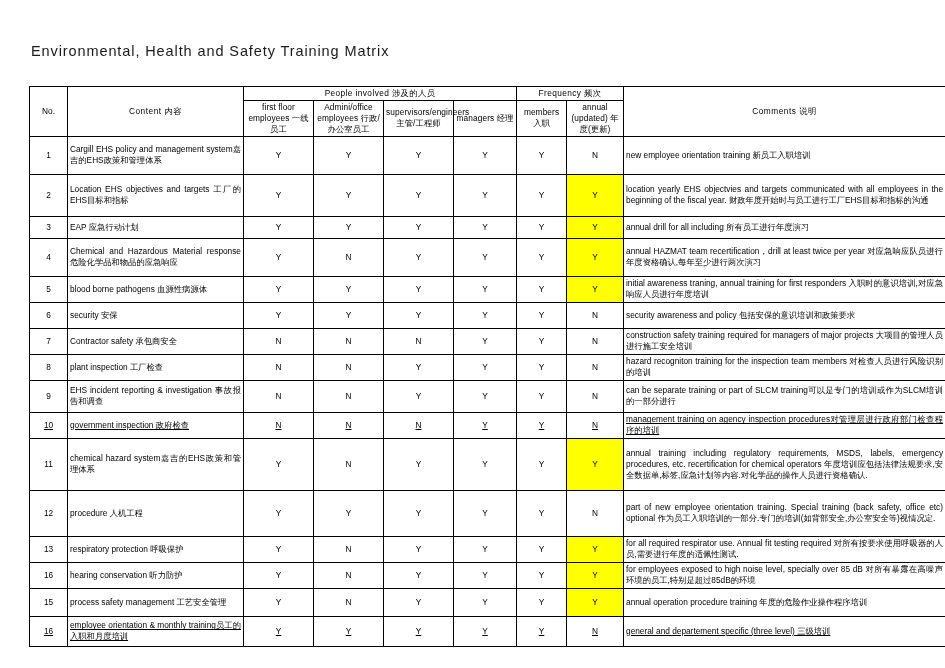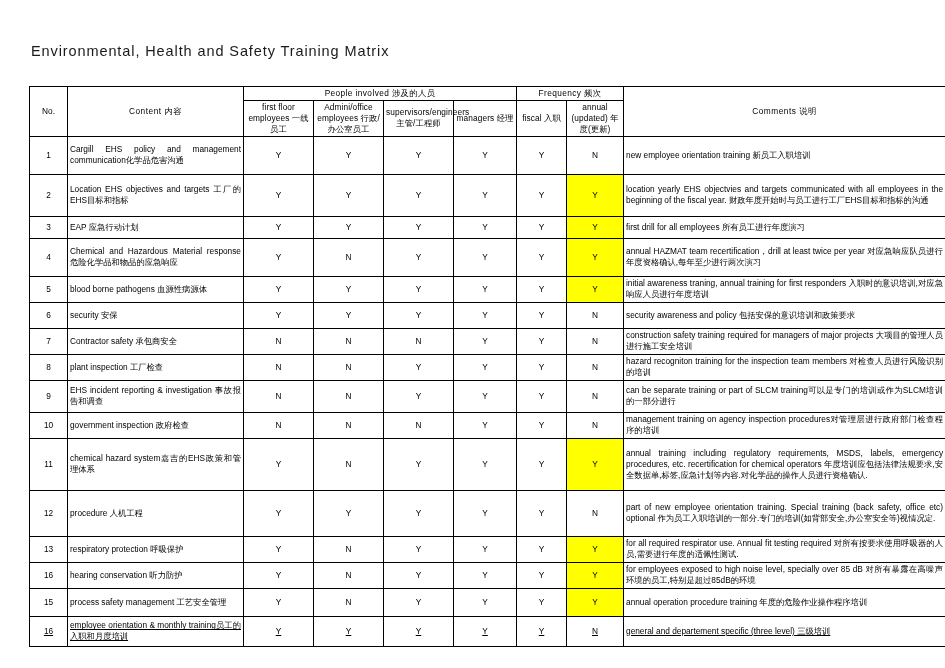--- a/index.html
+++ b/index.html
@@ -133,28 +133,28 @@
         <th class="hdr hdr-content" rowspan="2">Content 内容</th>
         <th class="hdr hdr-group" colspan="4">People involved    涉及的人员</th>
         <th class="hdr hdr-group" colspan="2">Frequency    频次</th>
         <th class="hdr hdr-comments" rowspan="2">Comments 说明</th>
       </tr>
       <tr>
         <th class="hdr hdr-sub">first floor employees 一线员工</th>
         <th class="hdr hdr-sub">Admini/office employees 行政/办公室员工</th>
         <th class="hdr hdr-sub">supervisors/engineers 主管/工程师</th>
         <th class="hdr hdr-sub">managers 经理</th>
-        <th class="hdr hdr-sub">fiscal 入职</th>
+        <th class="hdr hdr-sub">members 入职</th>
         <th class="hdr hdr-sub">annual (updated) 年度(更新)</th>
       </tr>
     </thead>
     <tbody id="matrix-body">
         <tr style="height: 38px;">
           <td class="num">1</td>
-          <td class="content">Cargill EHS policy and management communication化学品危害沟通</td>
+          <td class="content">Cargill EHS policy and management system嘉吉的EHS政策和管理体系</td>
           <td class="yn">Y</td>
           <td class="yn">Y</td>
           <td class="yn">Y</td>
           <td class="yn">Y</td>
           <td class="yn">Y</td>
           <td class="yn">N</td>
           <td class="comment">new employee orientation training 新员工入职培训</td>
         </tr>
         <tr style="height: 42px;">
           <td class="num">2</td>
@@ -169,21 +169,21 @@
         </tr>
         <tr style="height: 22px;">
           <td class="num">3</td>
           <td class="content">EAP  应急行动计划</td>
           <td class="yn">Y</td>
           <td class="yn">Y</td>
           <td class="yn">Y</td>
           <td class="yn">Y</td>
           <td class="yn">Y</td>
           <td class="yn hl">Y</td>
-          <td class="comment">first drill for all employees 所有员工进行年度演习</td>
+          <td class="comment">annual drill for all including 所有员工进行年度演习</td>
         </tr>
         <tr style="height: 38px;">
           <td class="num">4</td>
           <td class="content">Chemical and Hazardous Material response 危险化学品和物品的应急响应</td>
           <td class="yn">Y</td>
           <td class="yn">N</td>
           <td class="yn">Y</td>
           <td class="yn">Y</td>
           <td class="yn">Y</td>
           <td class="yn hl">Y</td>
@@ -237,21 +237,21 @@
           <td class="num">9</td>
           <td class="content">EHS incident reporting &amp; investigation 事故报告和调查</td>
           <td class="yn">N</td>
           <td class="yn">N</td>
           <td class="yn">Y</td>
           <td class="yn">Y</td>
           <td class="yn">Y</td>
           <td class="yn">N</td>
           <td class="comment">can be separate training or part of SLCM training可以是专门的培训或作为SLCM培训的一部分进行</td>
         </tr>
-        <tr style="height: 26px;">
+        <tr style="height: 26px; text-decoration: underline;">
           <td class="num">10</td>
           <td class="content">government inspection  政府检查</td>
           <td class="yn">N</td>
           <td class="yn">N</td>
           <td class="yn">N</td>
           <td class="yn">Y</td>
           <td class="yn">Y</td>
           <td class="yn">N</td>
           <td class="comment">management training on agency inspection procedures对管理层进行政府部门检查程序的培训</td>
         </tr>

